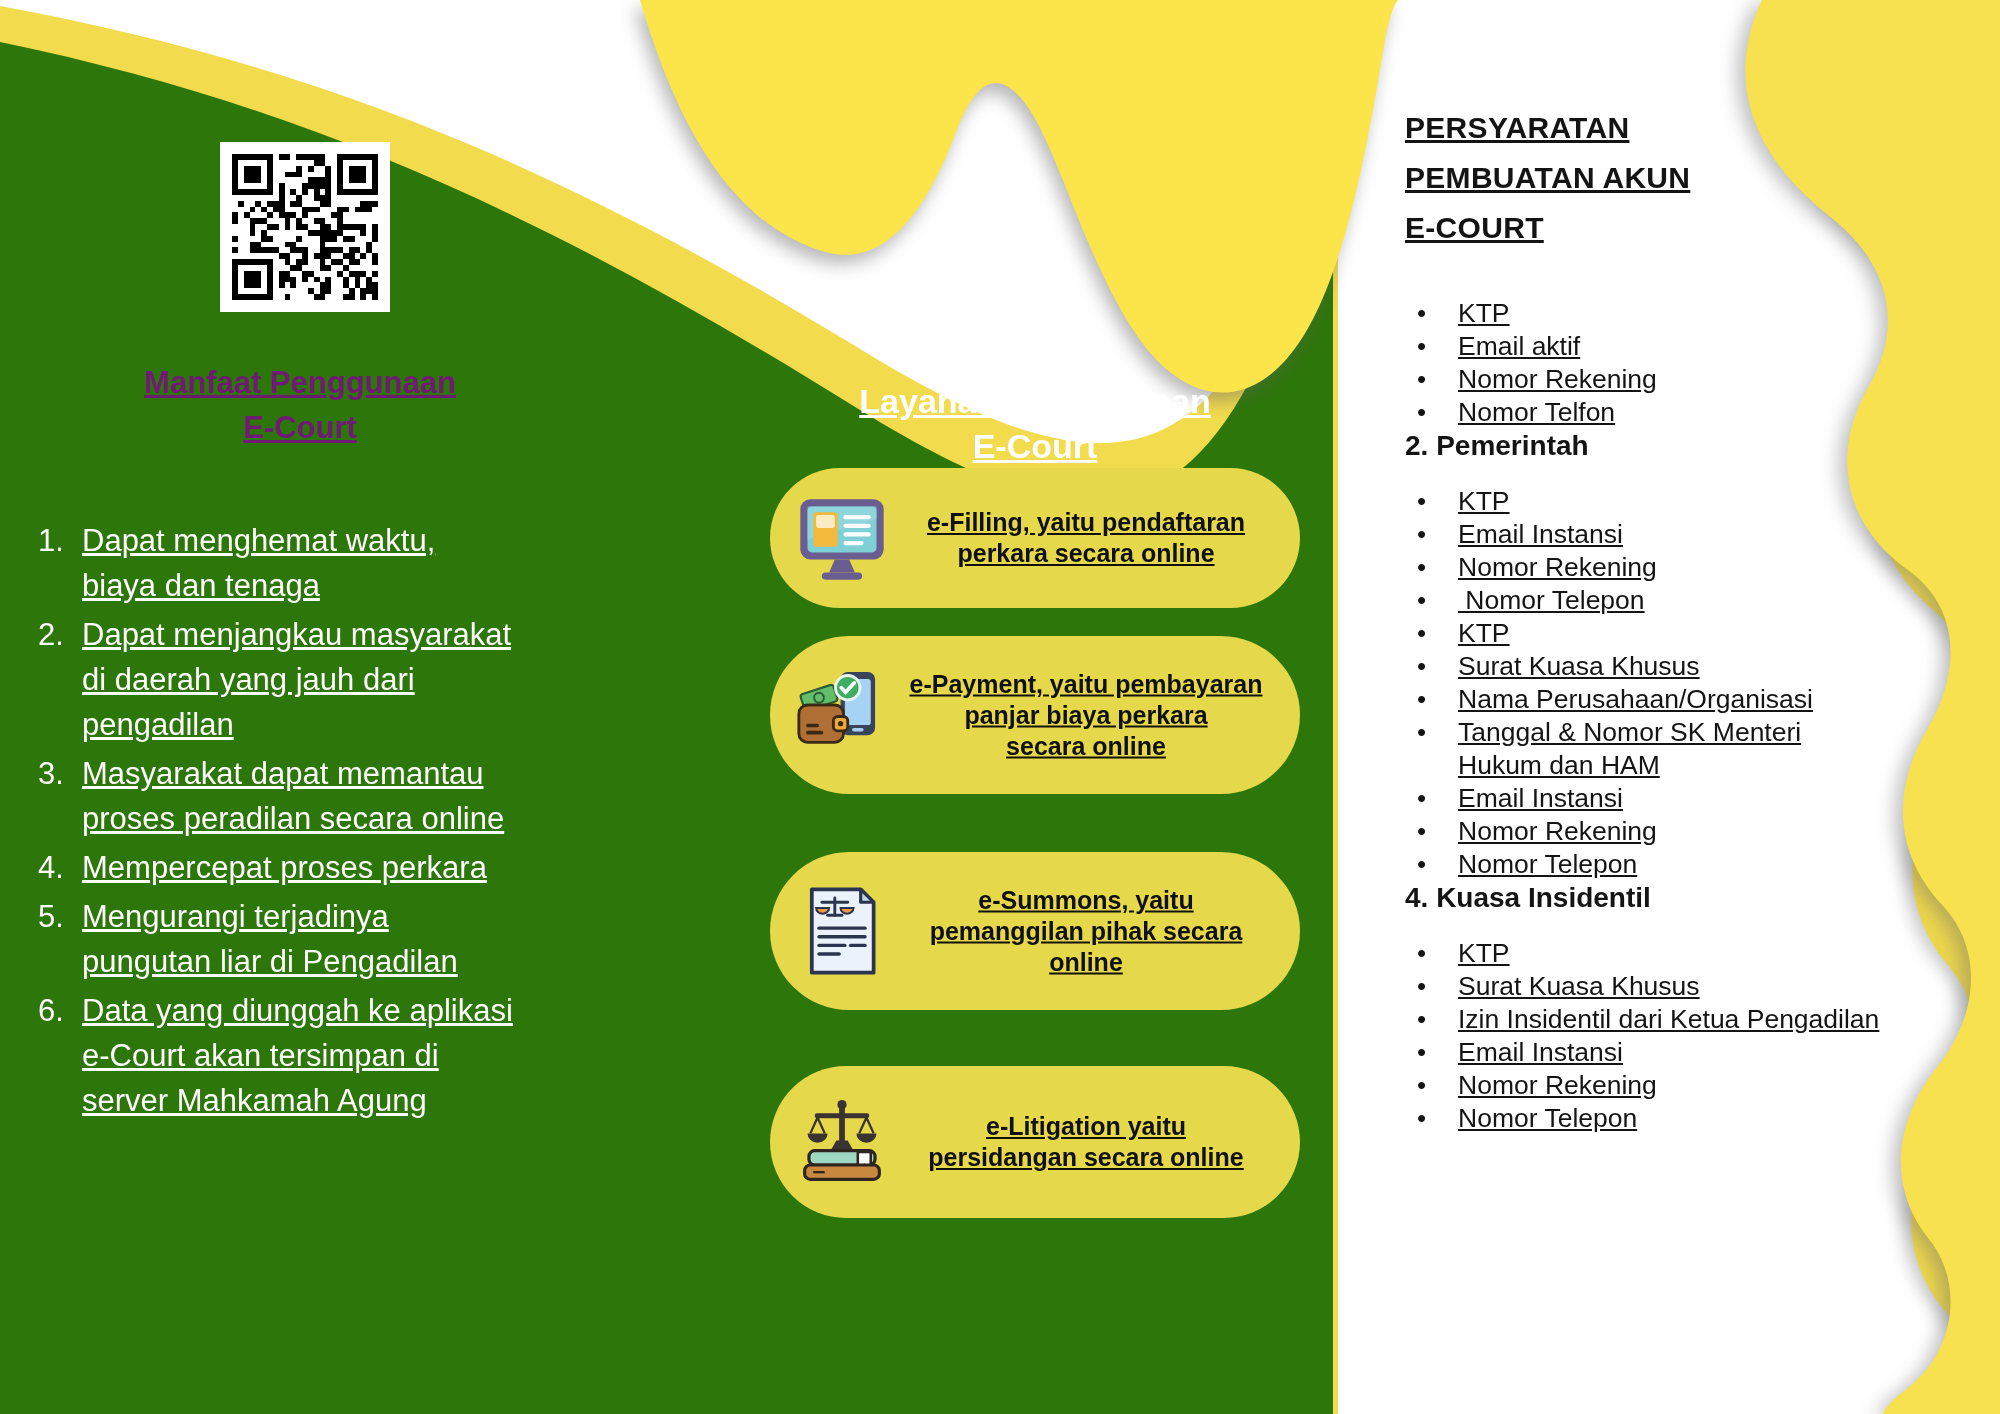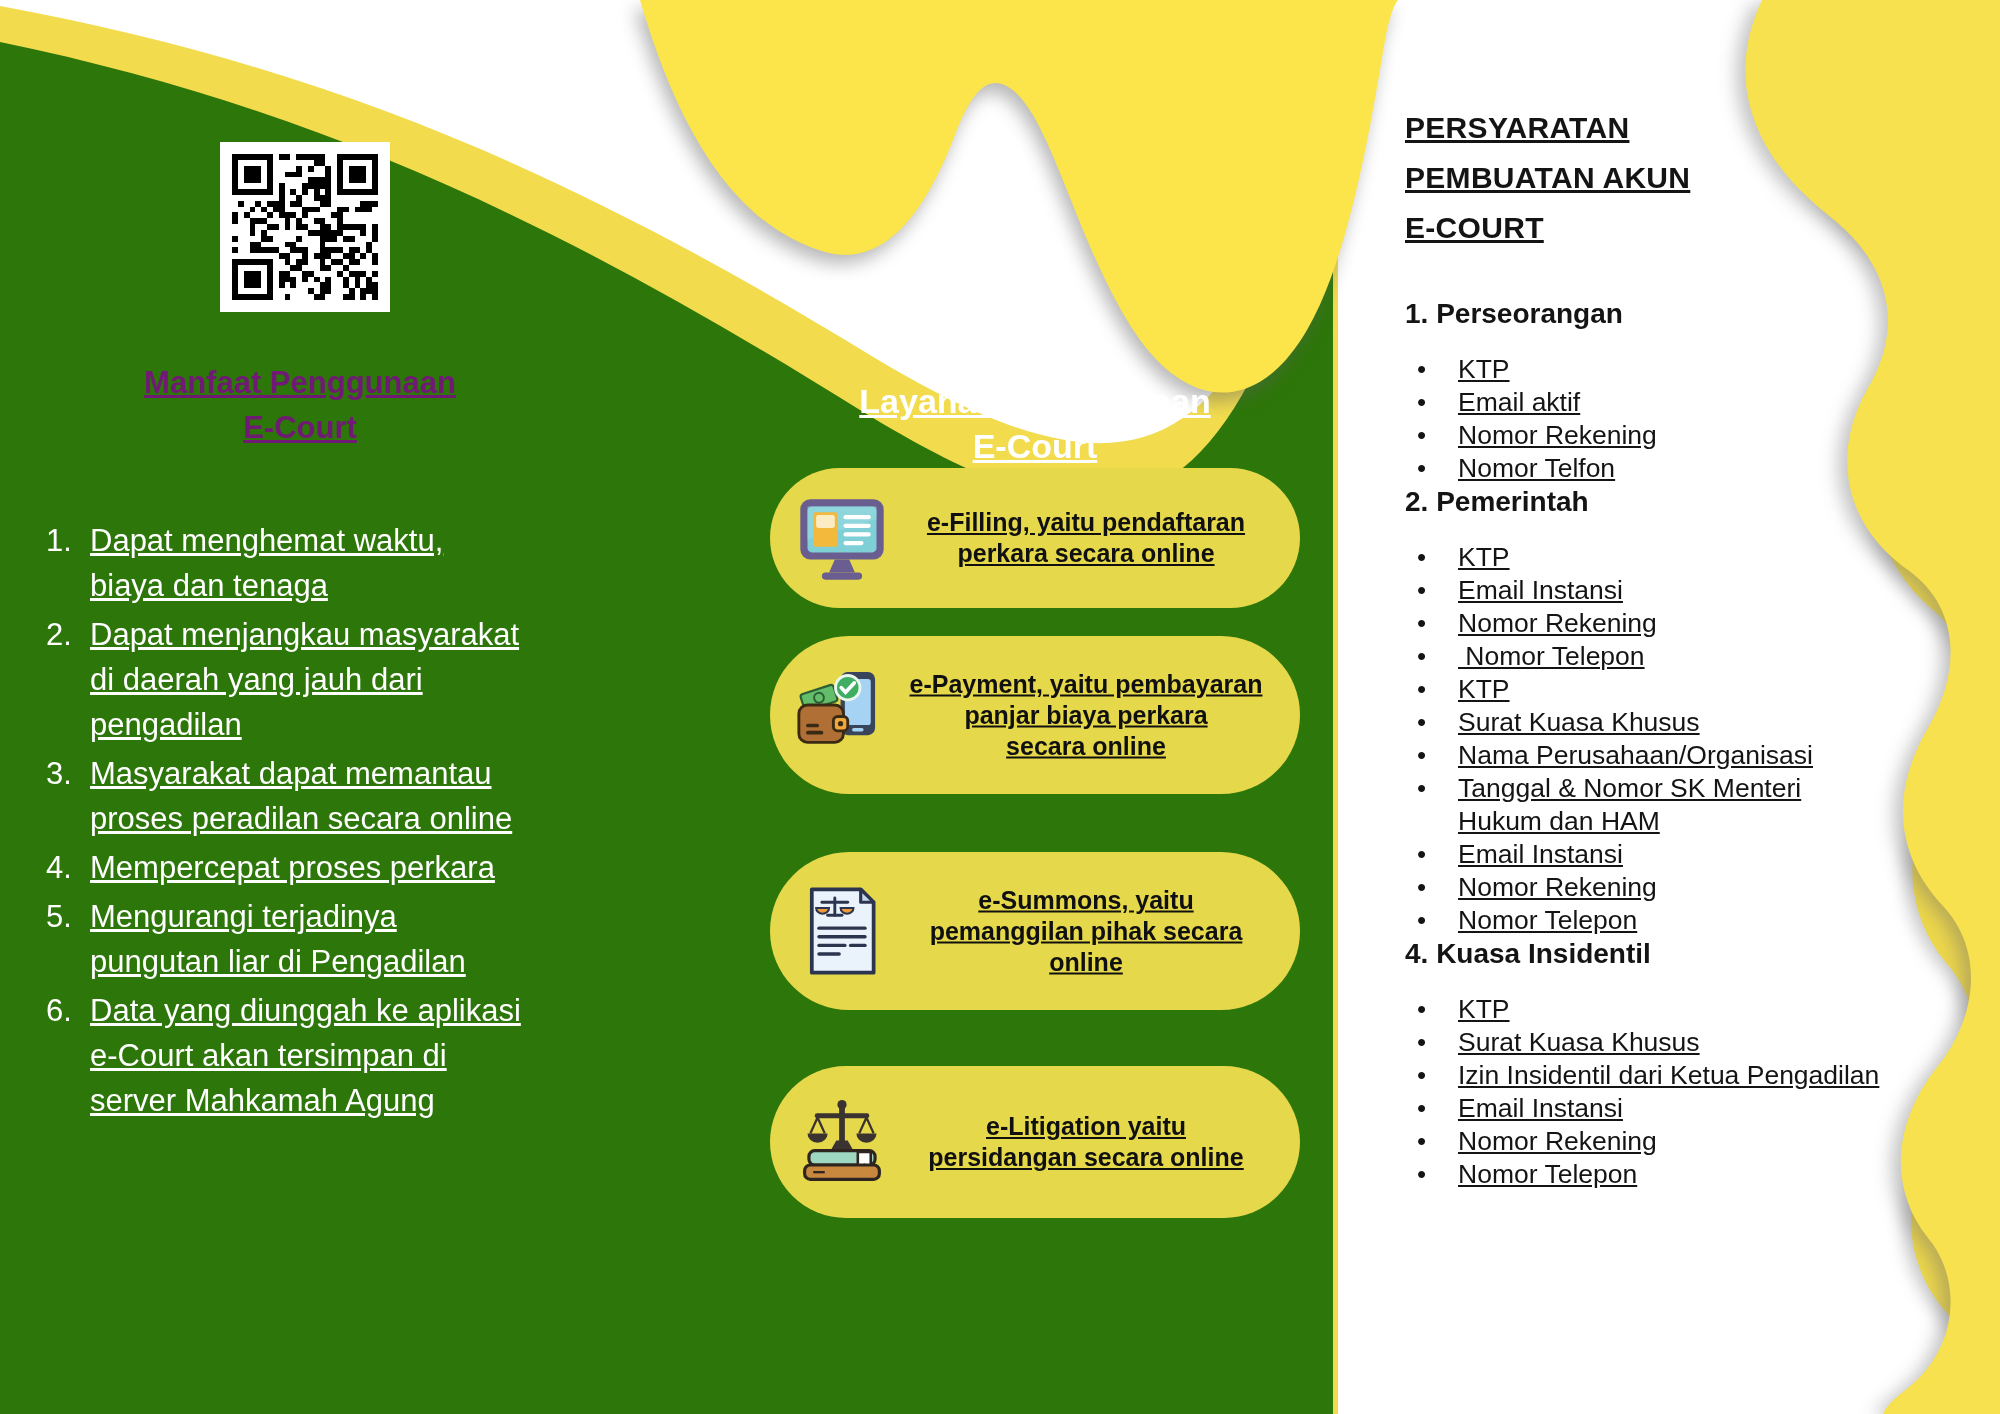--- a/index.html
+++ b/index.html
@@ -20,21 +20,21 @@
   .qr{position:absolute;left:220px;top:142px;width:170px;height:170px;background:#ffffff;}
   .qr svg{position:absolute;inset:12px;width:146px;height:146px;}
 
   .pre{white-space:pre-line;text-decoration:underline;}
 
   .left-title{
     position:absolute;left:55px;top:360px;width:490px;text-align:center;
     color:#701a75;font-size:31px;font-weight:bold;line-height:45px;
   }
   .benefits{
-    position:absolute;left:46px;top:518px;width:524px;margin:0;padding:0;
+    position:absolute;left:38px;top:518px;width:524px;margin:0;padding:0;
     list-style:none;color:#ffffff;font-size:31px;line-height:45px;counter-reset:ben;
   }
   .benefits li{display:grid;grid-template-columns:44px 1fr;margin-bottom:4px;}
   .benefits li::before{content:counter(ben) ".";counter-increment:ben;}
 
   .svc-title{
     position:absolute;left:770px;top:350px;width:530px;text-align:center;
     color:#ffffff;font-size:34px;font-weight:bold;line-height:45px;margin-top:29px;
   }
   .card{
@@ -226,21 +226,20 @@
     <div class="ctxt pre">e-Litigation yaitu
 persidangan secara online</div>
   </div>
 
   <div class="req">
     <h1 class="req-title pre">PERSYARATAN
 PEMBUATAN AKUN
 E-COURT</h1>
 
     <div class="req-section">
-      <h2 class="req-heading">1. Perseorangan</h2>
       <ul class="req-items">
 
           <li>
             <span class="dot">•</span>
             <span class="pre">KTP</span>
           </li>
 
           <li>
             <span class="dot">•</span>
             <span class="pre">Email aktif</span>

